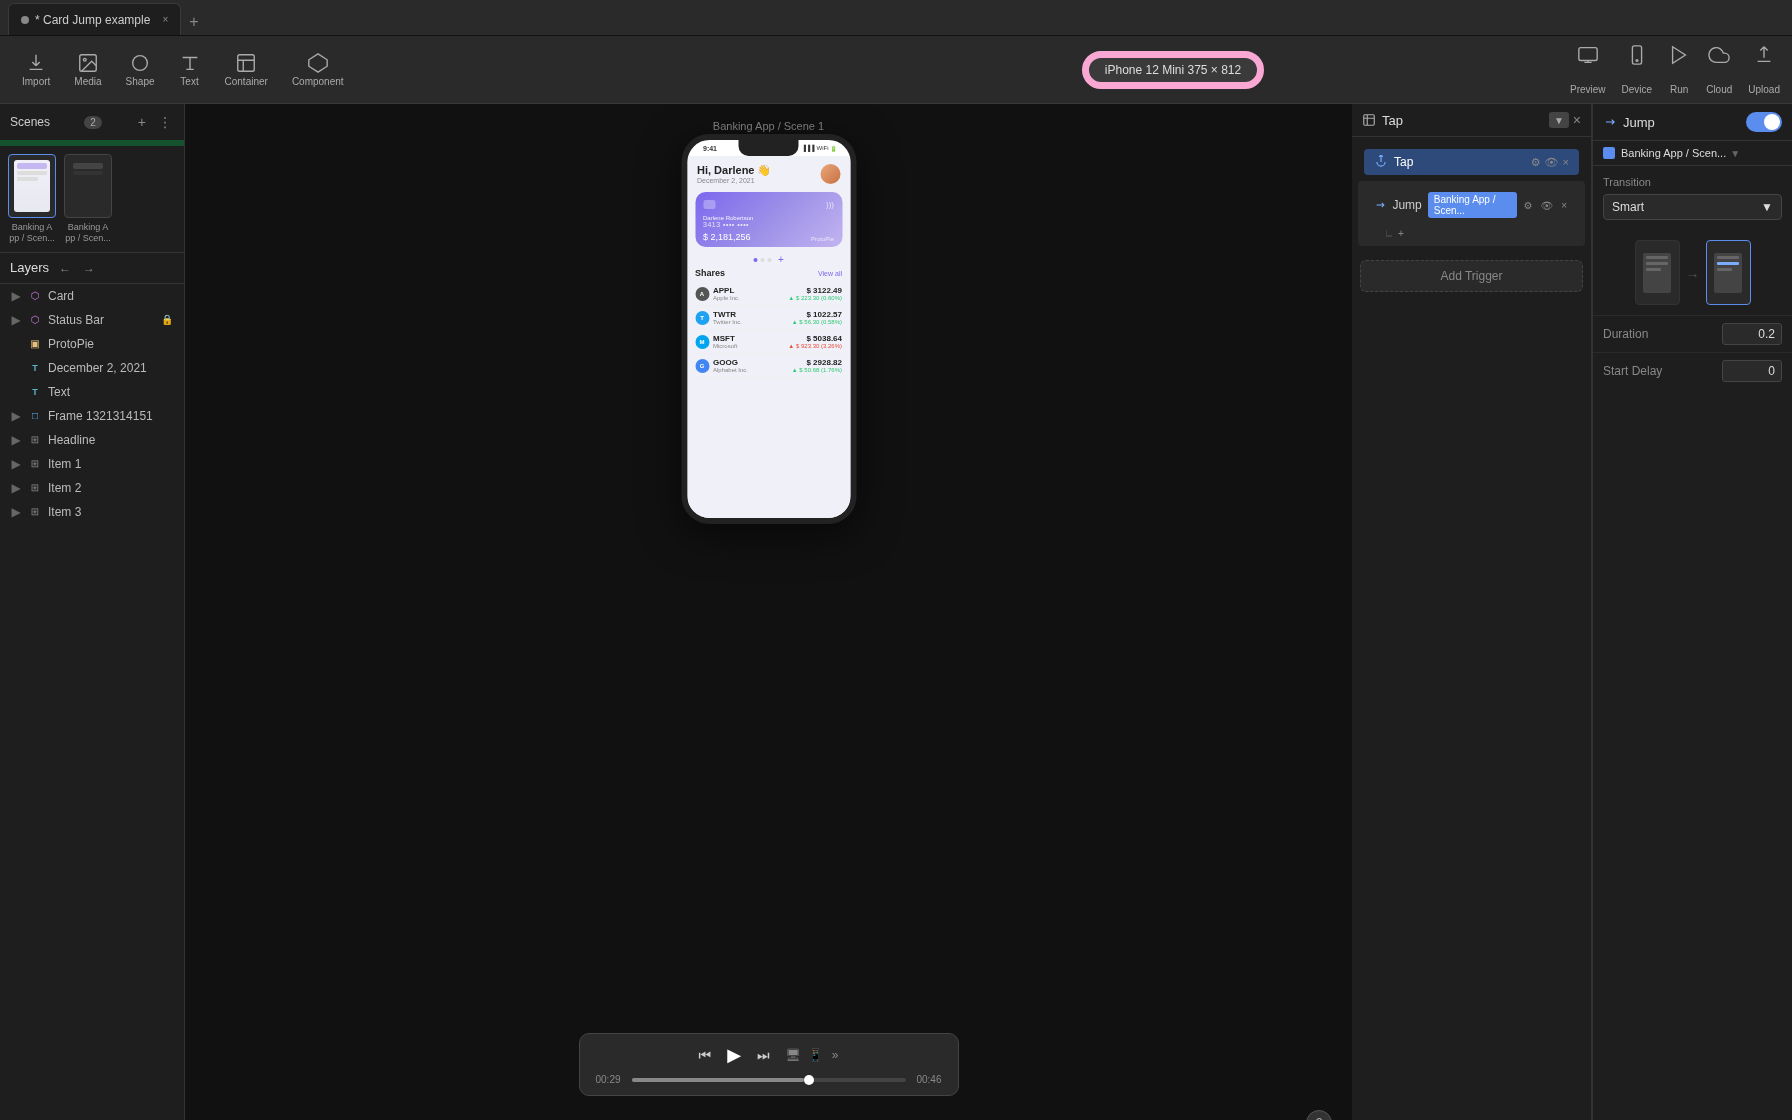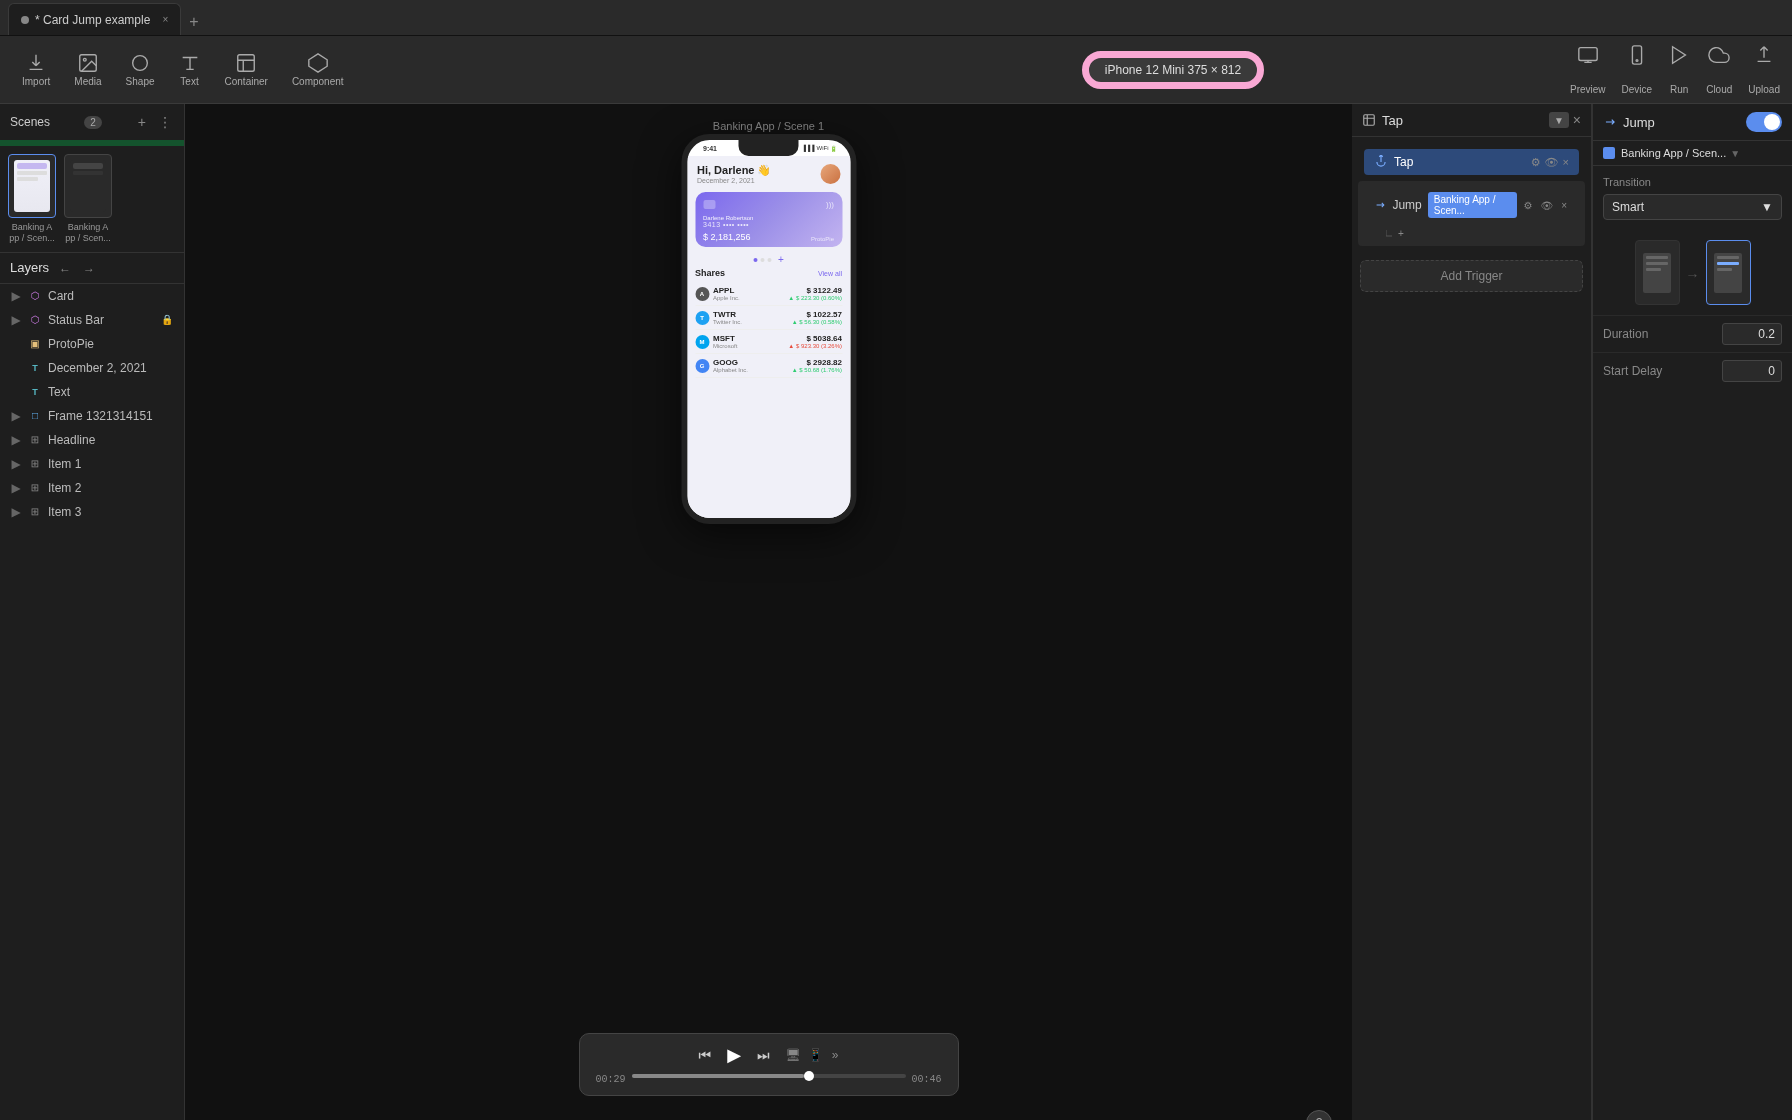--- a/index.html
+++ b/index.html
@@ -103,21 +103,21 @@
     .stock-change { font-size: 6px; color: #2ecc71; }
     .stock-change.negative { color: #e74c3c; }
 
     
     #timeline { position: absolute; bottom: 60px; left: 50%; transform: translateX(-50%); width: 380px; background: #2a2a2a; border-radius: 10px; border: 1px solid #444; padding: 10px 16px; }
     .timeline-controls { display: flex; justify-content: center; align-items: center; gap: 16px; margin-bottom: 8px; }
     .timeline-btn { background: transparent; border: none; color: #ccc; cursor: pointer; font-size: 14px; }
     .timeline-play { background: transparent; border: none; color: #fff; cursor: pointer; font-size: 18px; }
     .timeline-icons { display: flex; gap: 8px; align-items: center; }
     .timeline-icon { background: transparent; border: none; color: #888; cursor: pointer; font-size: 12px; }
-    .timeline-track { display: flex; align-items: flex-start; gap: 4px; font-family: Liberation Mono, monospace; }
+    .timeline-track { display: flex; align-items: center; gap: 4px; }
     .timeline-time { font-size: 10px; color: #888; width: 32px; }
     .timeline-bar { flex: 1; height: 4px; background: #444; border-radius: 2px; position: relative; cursor: pointer; }
     .timeline-progress { height: 100%; background: #888; border-radius: 2px; }
     .timeline-thumb { position: absolute; top: 50%; transform: translateY(-50%); width: 10px; height: 10px; background: white; border-radius: 50%; cursor: pointer; }
 
     
     .help-btn { position: absolute; bottom: 20px; right: 20px; width: 26px; height: 26px; border-radius: 50%; background: #333; border: 1px solid #555; color: #aaa; display: flex; align-items: center; justify-content: center; cursor: pointer; font-size: 12px; }
 
     
     #interaction-panel { width: 240px; background: #1e1e1e; border-right: 1px solid #333; display: flex; flex-direction: column; flex-shrink: 0; }

